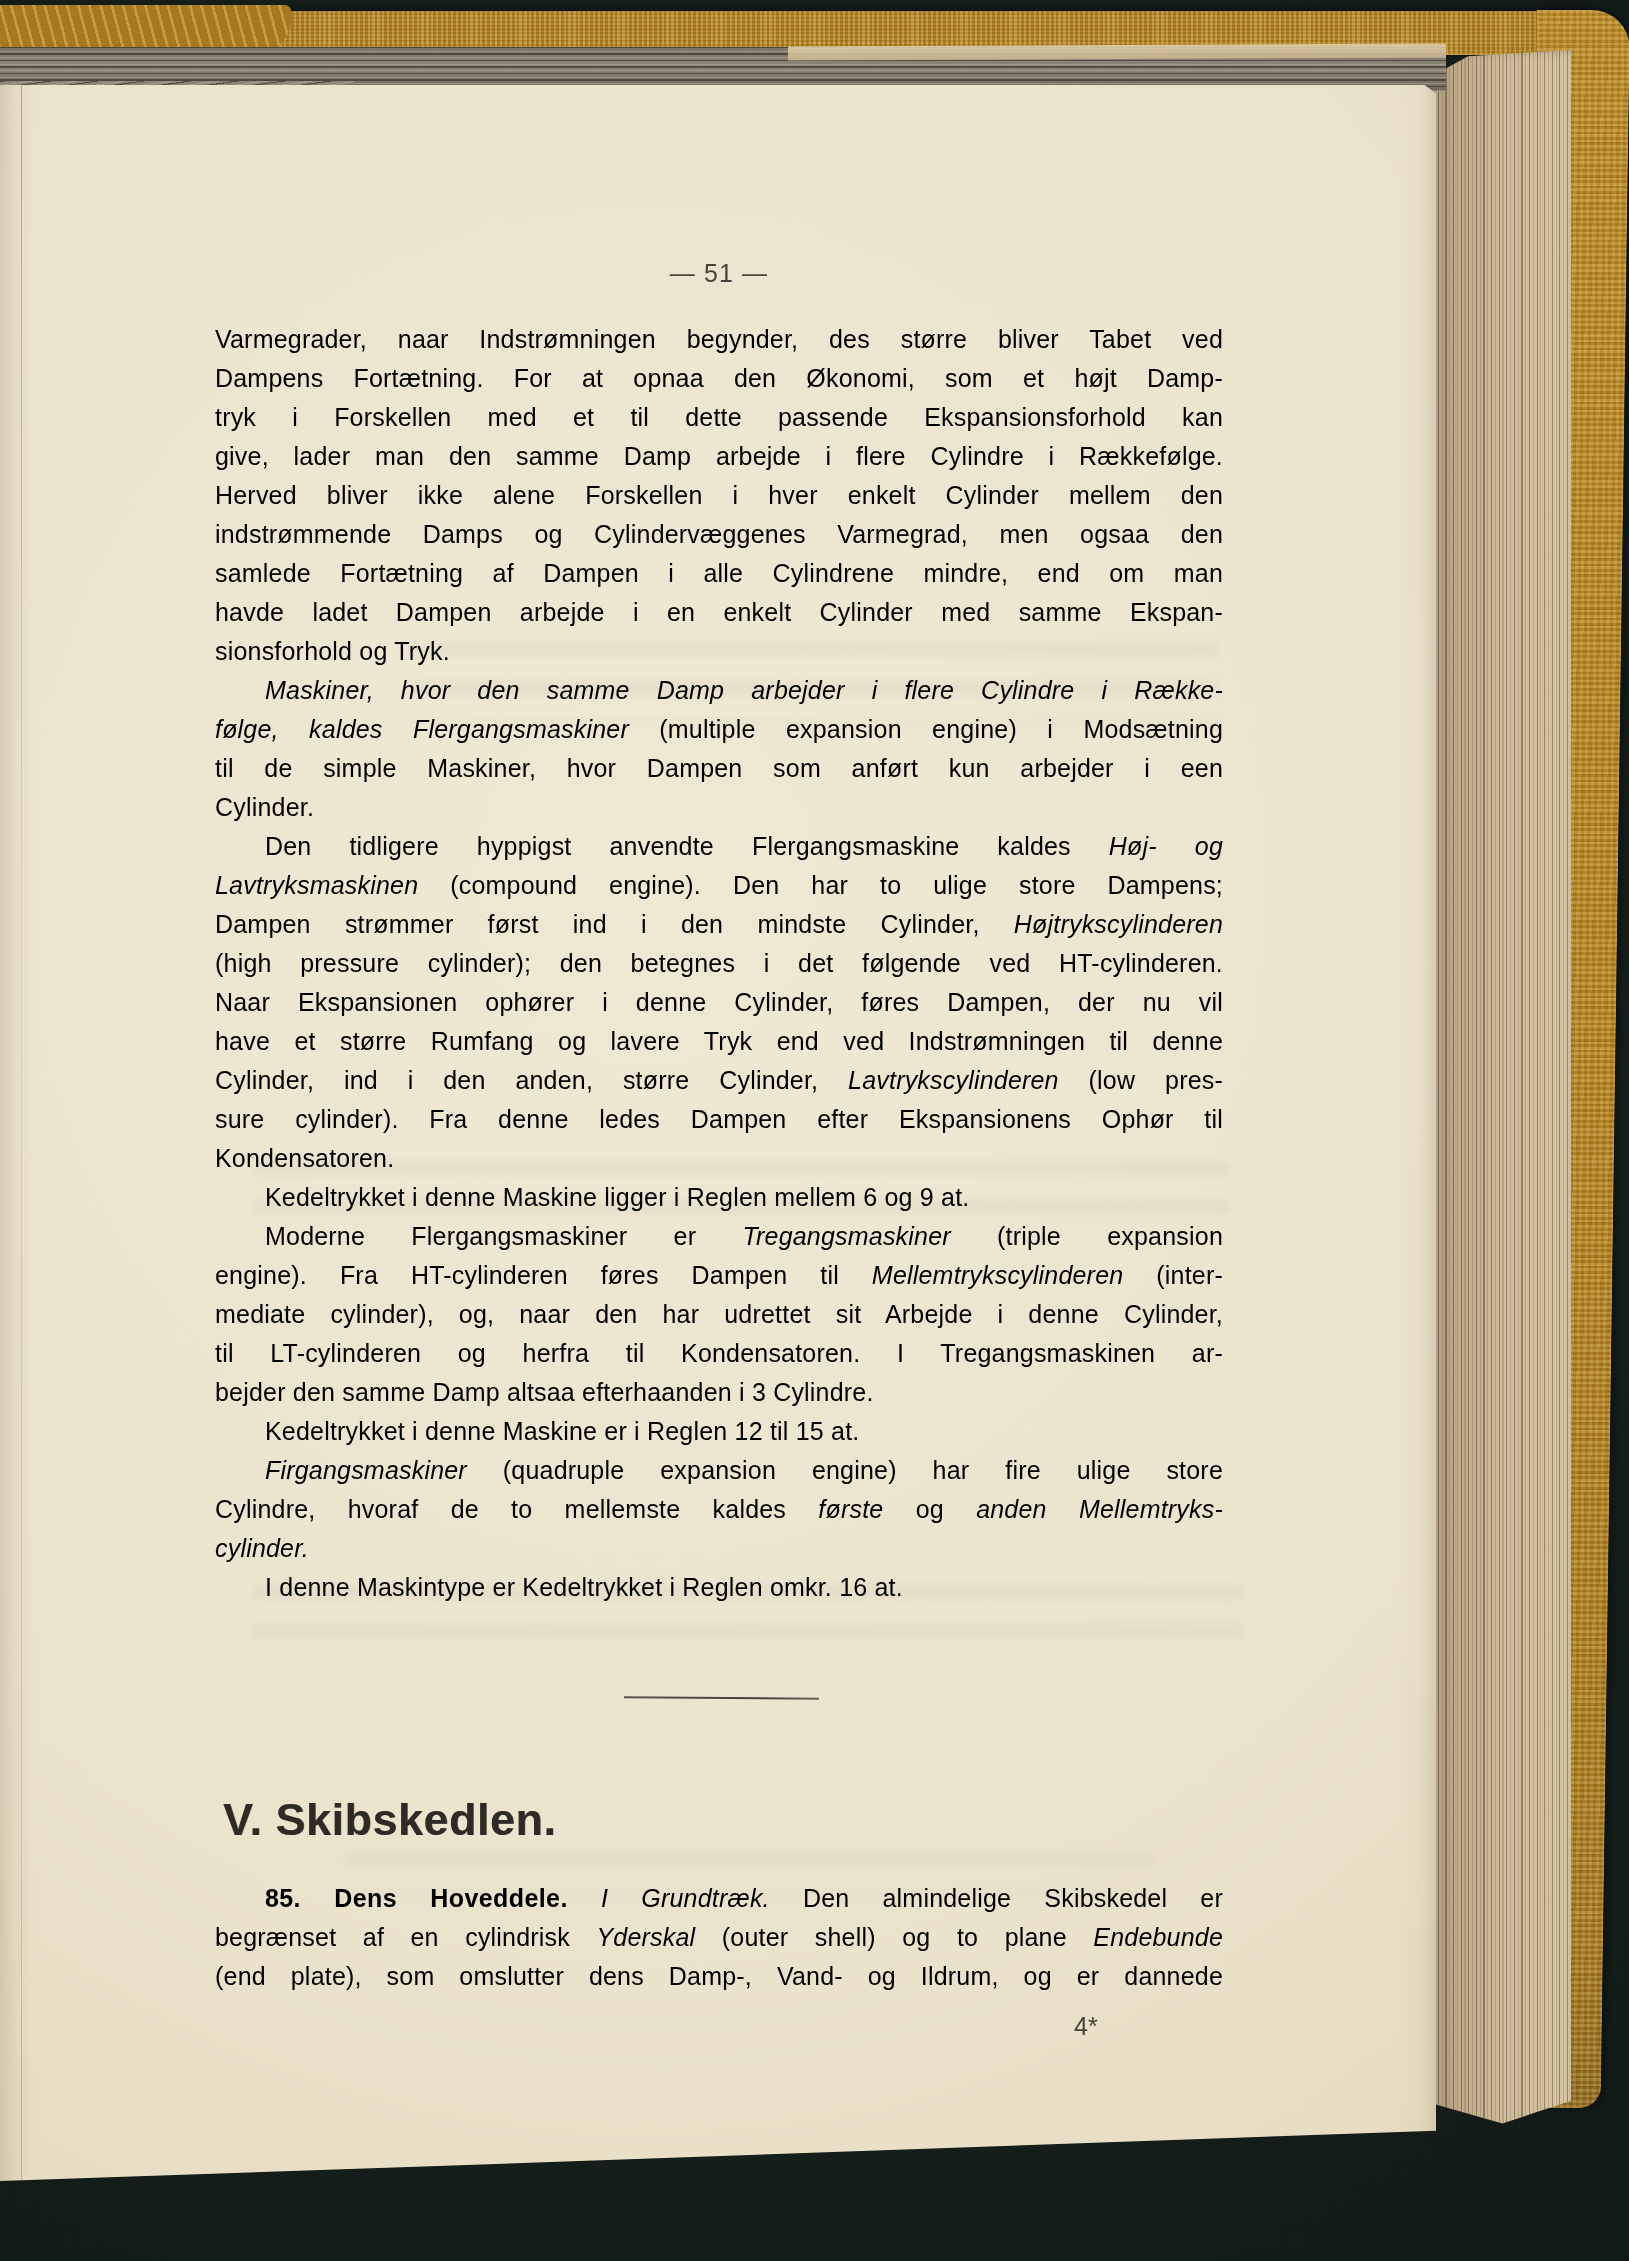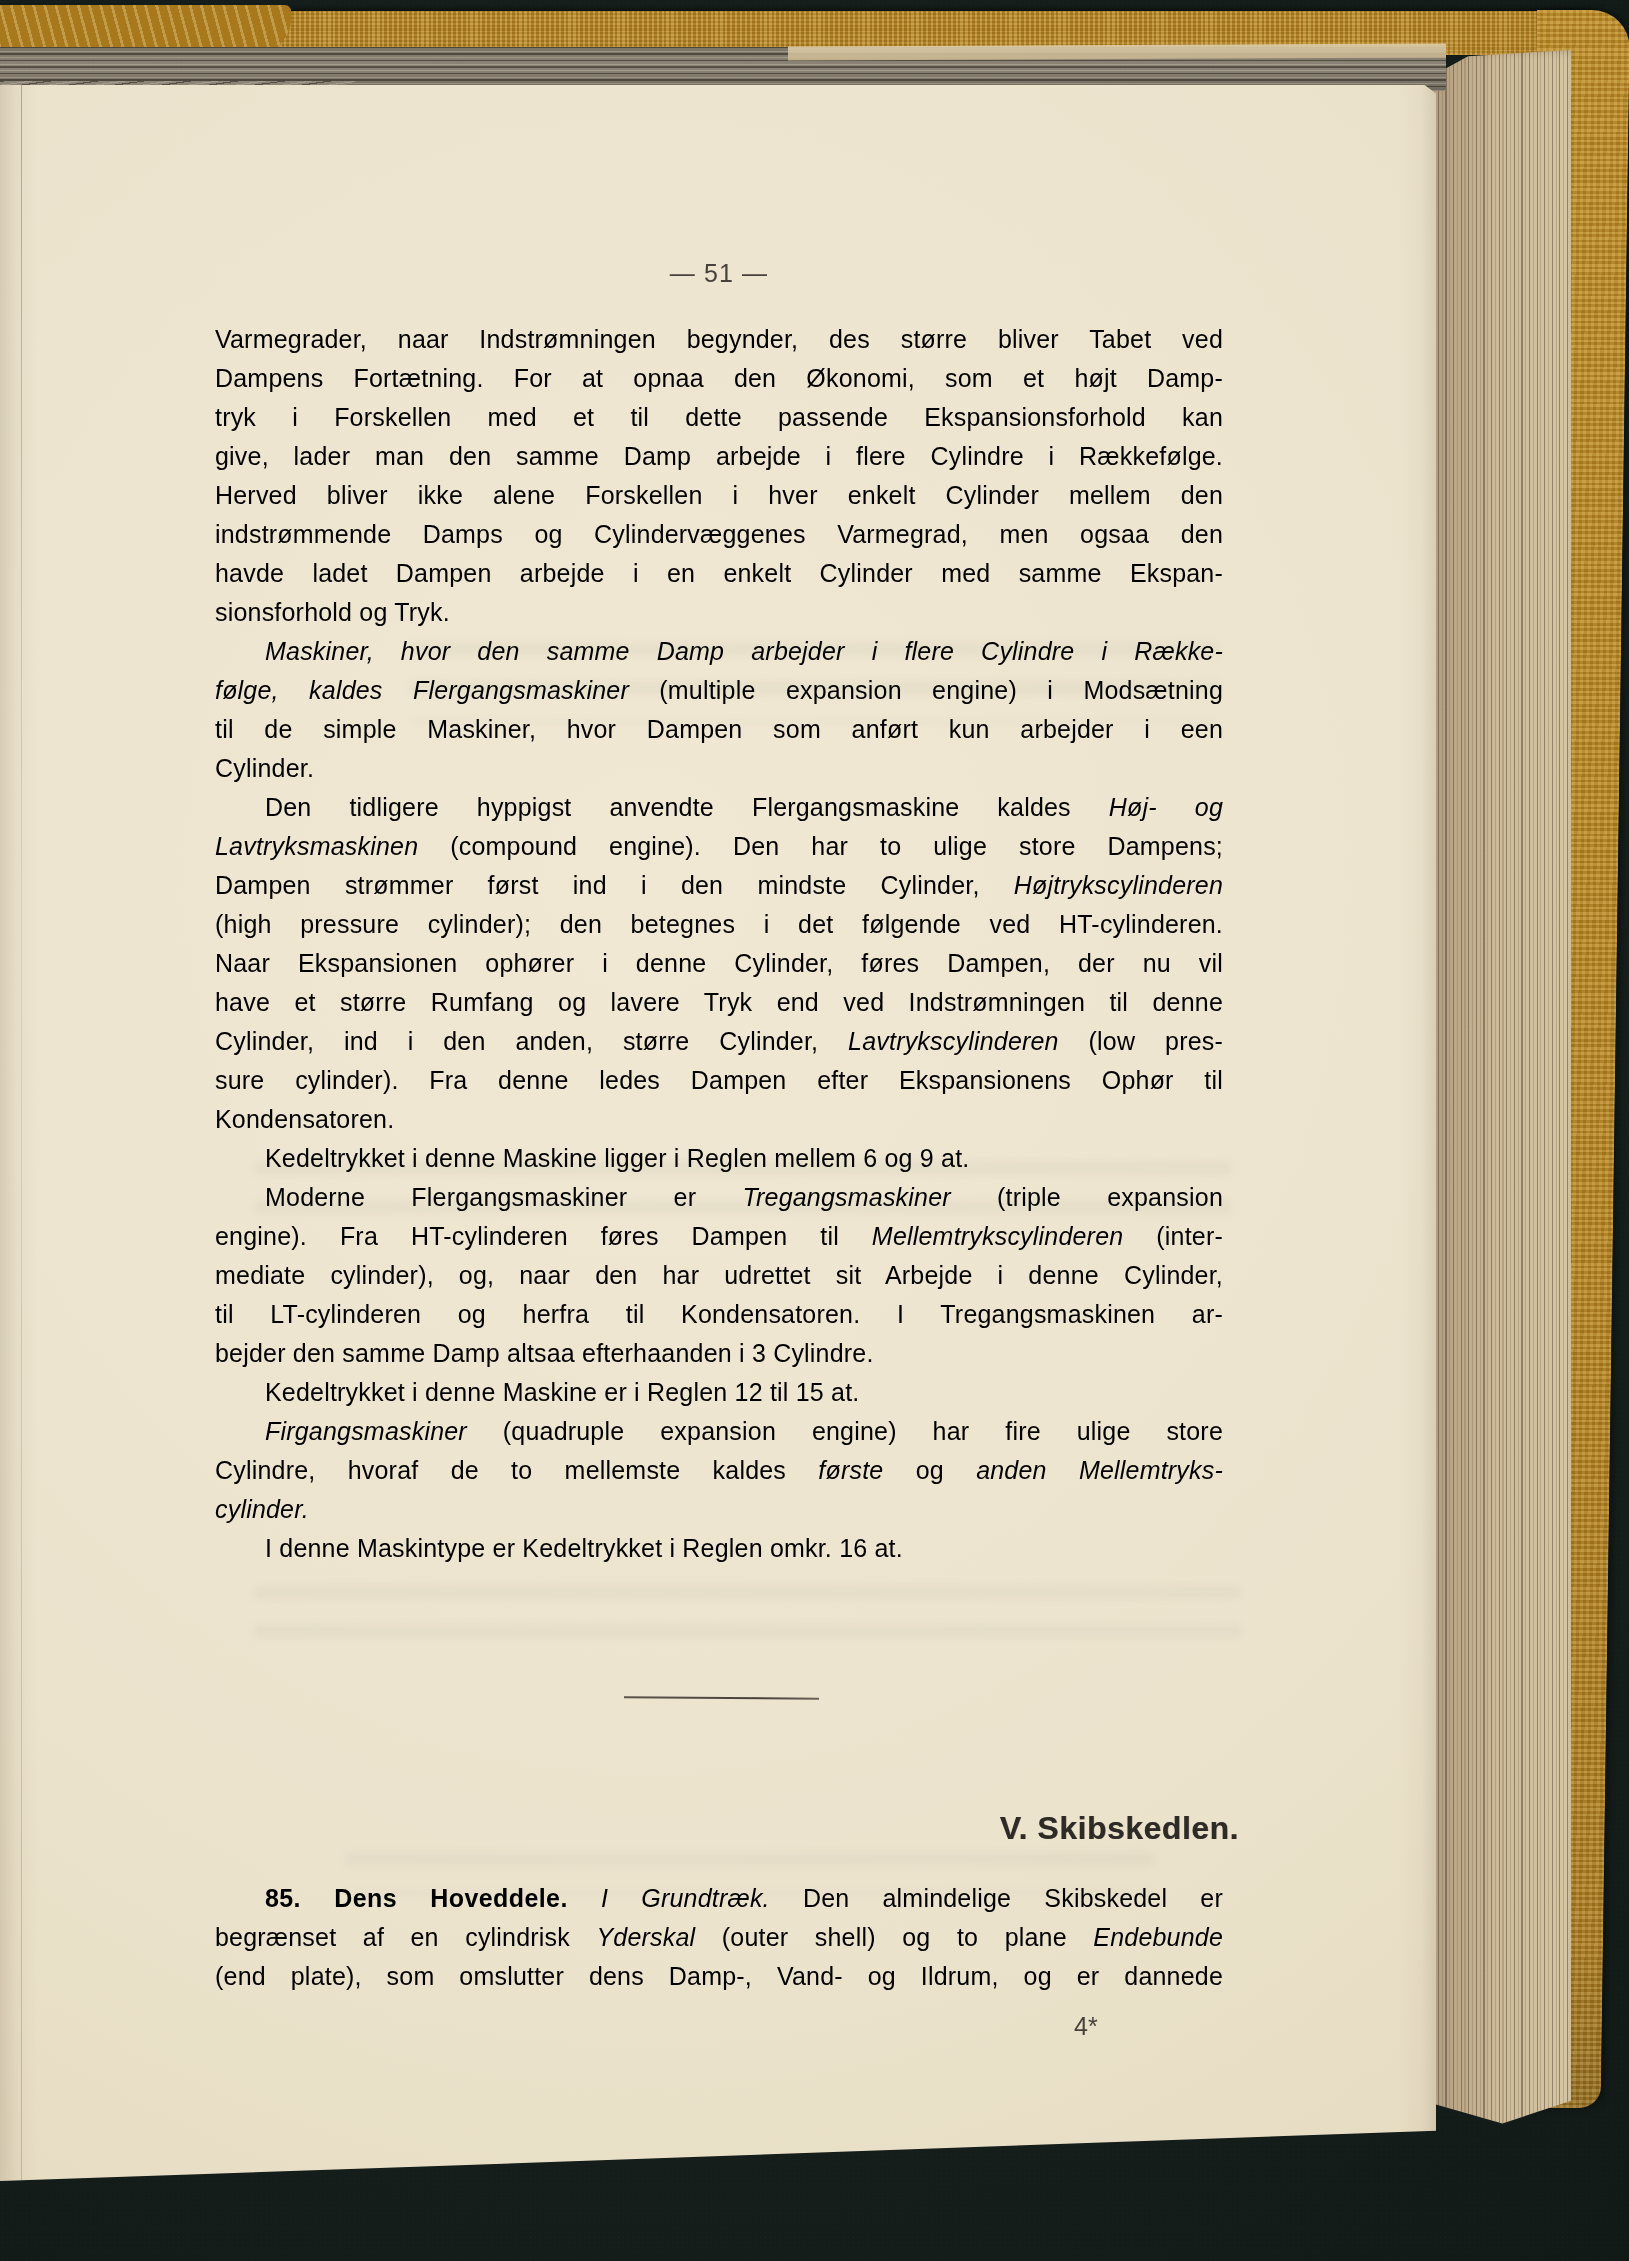--- a/index.html
+++ b/index.html
@@ -102,22 +102,22 @@
   .tline.just{text-align-last:justify;}
   .tline.ind{text-indent:50px;}
   .i{font-style:italic;}
   .b{font-weight:700;letter-spacing:0.4px;}
   .rule{
     position:absolute;left:624px;top:1697px;width:195px;height:2.2px;
     background:linear-gradient(90deg,#5a544a,#46413a 70%,#6a6458);
     transform:rotate(.5deg);
   }
   .heading{
-    position:absolute;left:215px;top:1784px;width:1008px;margin:16px;
-    font-size:32px;line-height:56px;font-weight:700;text-align:right;
+    position:absolute;left:215px;top:1784px;width:1008px;margin:8px;
+    font-size:45px;line-height:56px;font-weight:700;text-align:left;
     color:#2e2a25;letter-spacing:0.5px;
     text-shadow:0.5px 0 0 rgba(46,42,37,.55);
   }
   .sig{
     position:absolute;left:1074px;top:2007px;width:86px;
     font-size:25px;line-height:39px;color:#46413a;
   }
 </style>
 </head>
 <body>
@@ -144,20 +144,21 @@
 
   <div class="pagenum">— 51 —</div>
 
   <div class="textblock" id="text-upper">
       <div class="tline just"><span>Varmegrader, naar Indstrømningen begynder, des større bliver Tabet ved</span></div>
       <div class="tline just"><span>Dampens Fortætning. For at opnaa den Økonomi, som et højt Damp-</span></div>
       <div class="tline just"><span>tryk i Forskellen med et til dette passende Ekspansionsforhold kan</span></div>
       <div class="tline just"><span>give, lader man den samme Damp arbejde i flere Cylindre i Rækkefølge.</span></div>
       <div class="tline just"><span>Herved bliver ikke alene Forskellen i hver enkelt Cylinder mellem den</span></div>
       <div class="tline just"><span>indstrømmende Damps og Cylindervæggenes Varmegrad, men ogsaa den</span></div>
+      <div class="tline just"><span>samlede Fortætning af Dampen i alle Cylindrene mindre, end om man</span></div>
       <div class="tline just"><span>havde ladet Dampen arbejde i en enkelt Cylinder med samme Ekspan-</span></div>
       <div class="tline"><span>sionsforhold og Tryk.</span></div>
       <div class="tline just ind"><span class="i">Maskiner, hvor den samme Damp arbejder i flere Cylindre i Række-</span></div>
       <div class="tline just"><span class="i">følge, kaldes Flergangsmaskiner</span><span> (multiple expansion engine) i Modsætning</span></div>
       <div class="tline just"><span>til de simple Maskiner, hvor Dampen som anført kun arbejder i een</span></div>
       <div class="tline"><span>Cylinder.</span></div>
       <div class="tline just ind"><span>Den tidligere hyppigst anvendte Flergangsmaskine kaldes </span><span class="i">Høj- og</span></div>
       <div class="tline just"><span class="i">Lavtryksmaskinen</span><span> (compound engine). Den har to ulige store Dampens;</span></div>
       <div class="tline just"><span>Dampen strømmer først ind i den mindste Cylinder, </span><span class="i">Højtrykscylinderen</span></div>
       <div class="tline just"><span>(high pressure cylinder); den betegnes i det følgende ved HT-cylinderen.</span></div>

